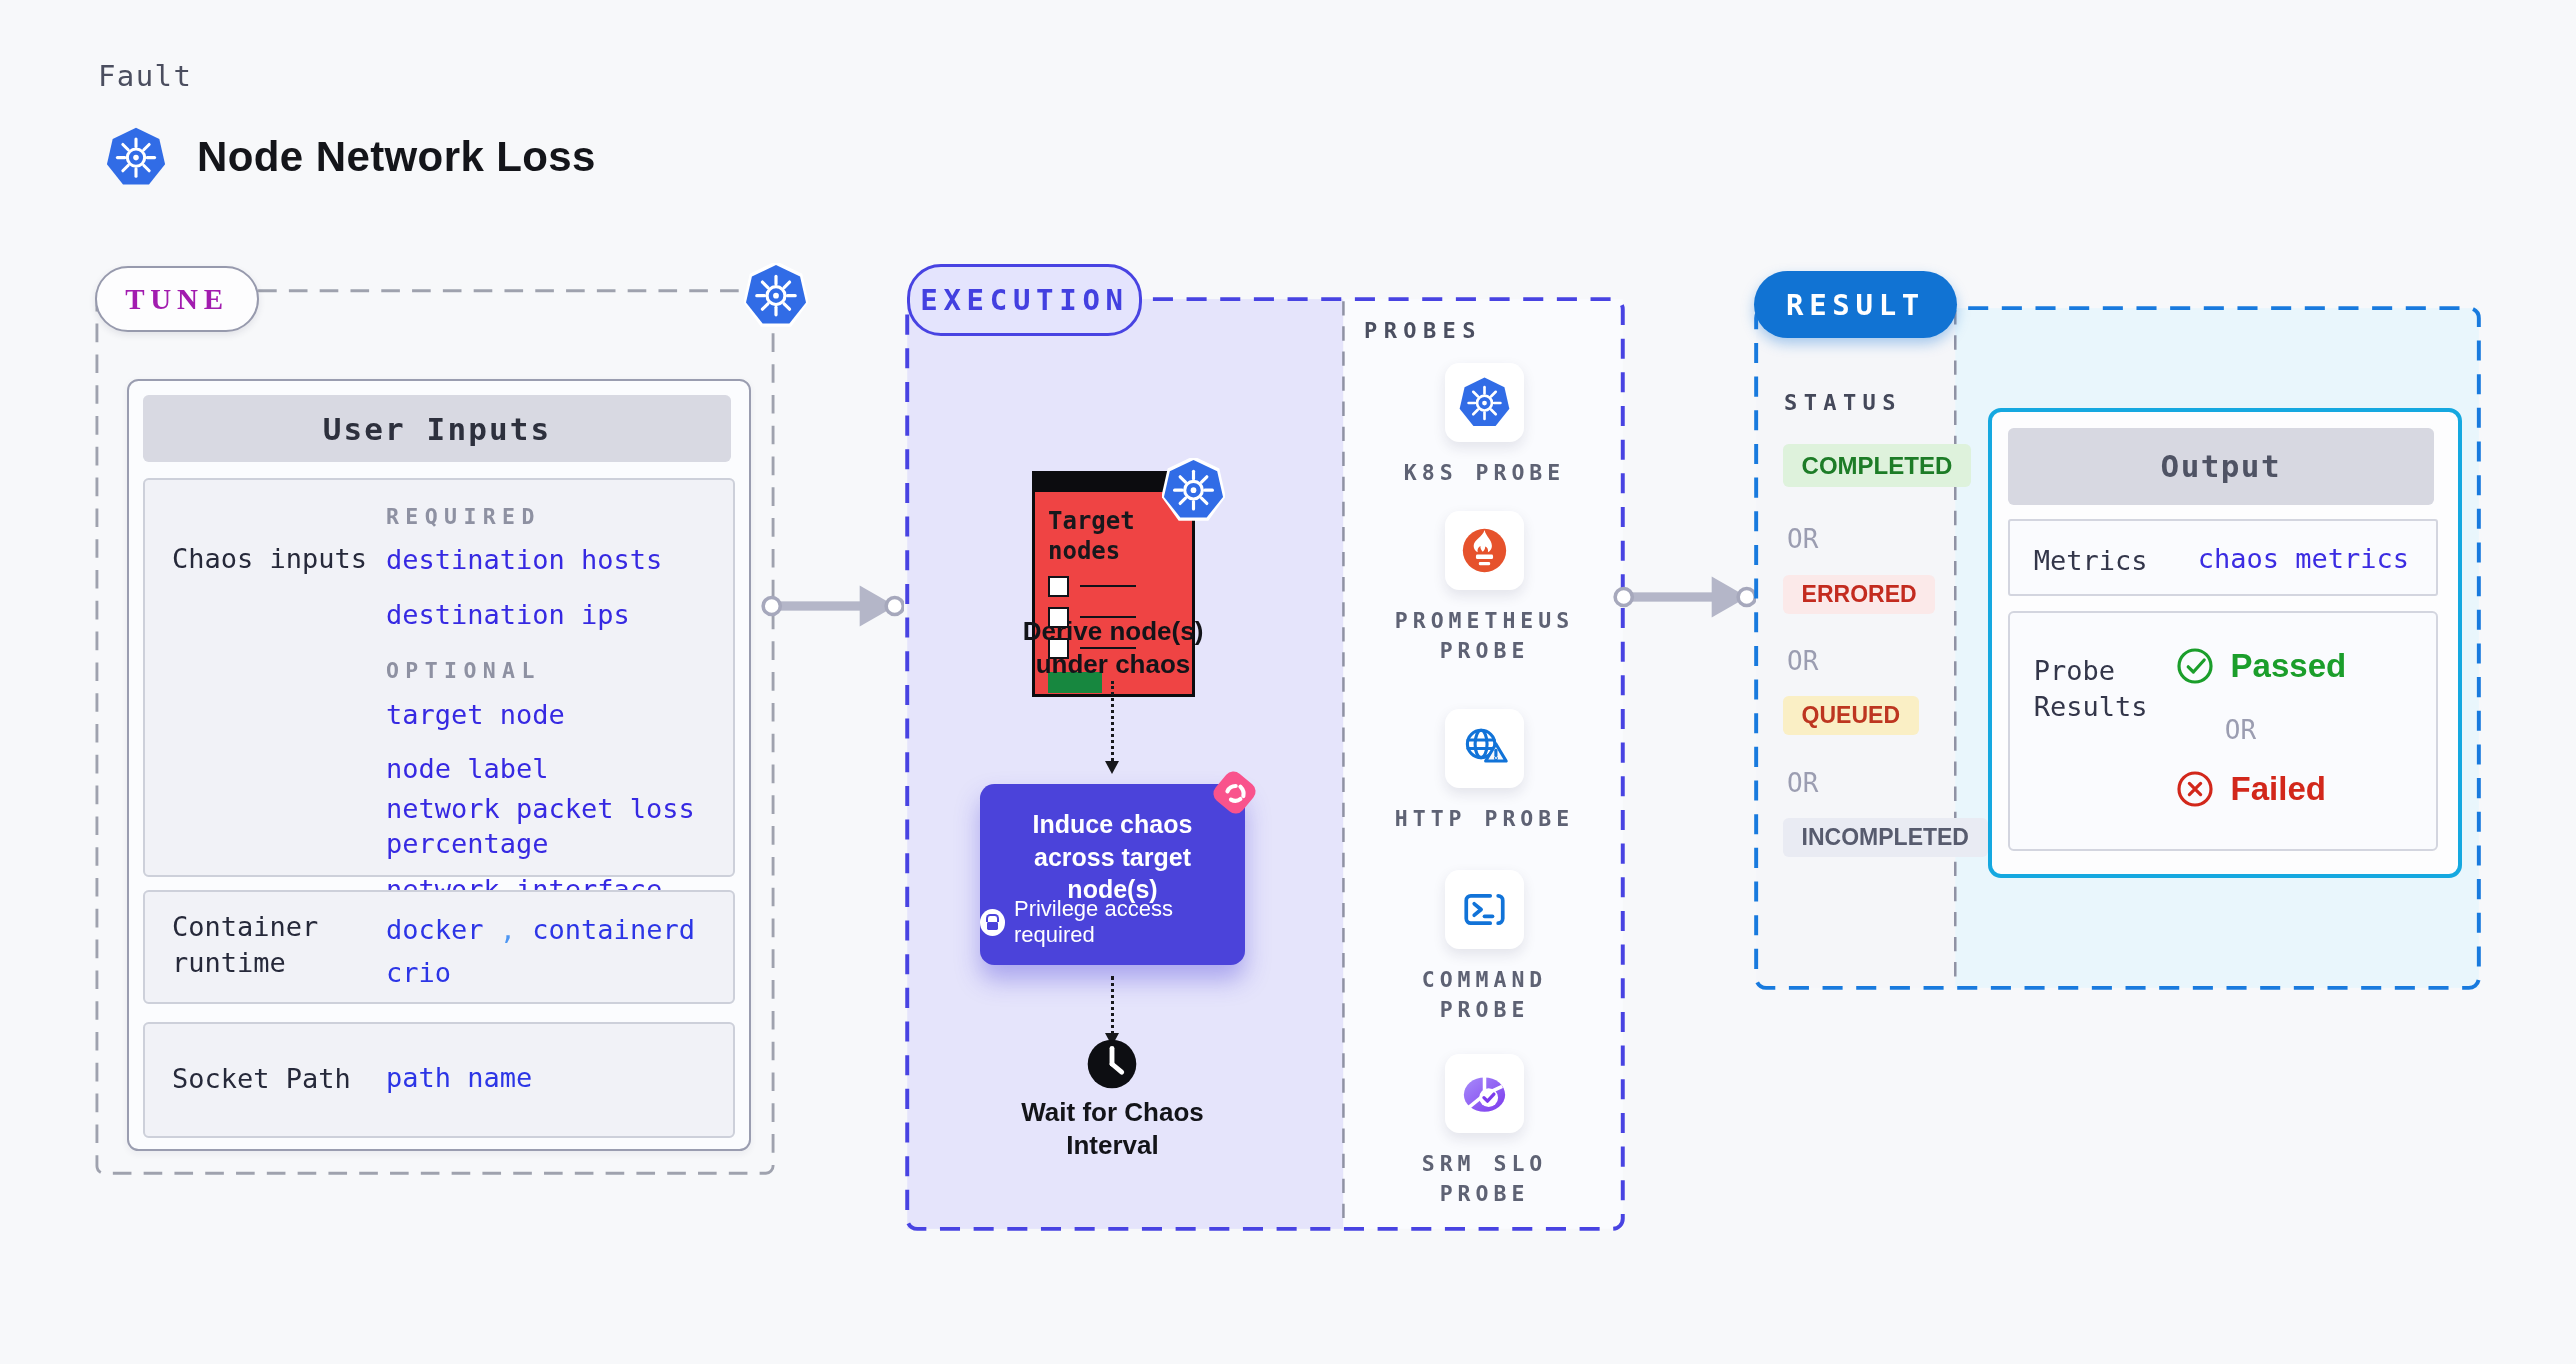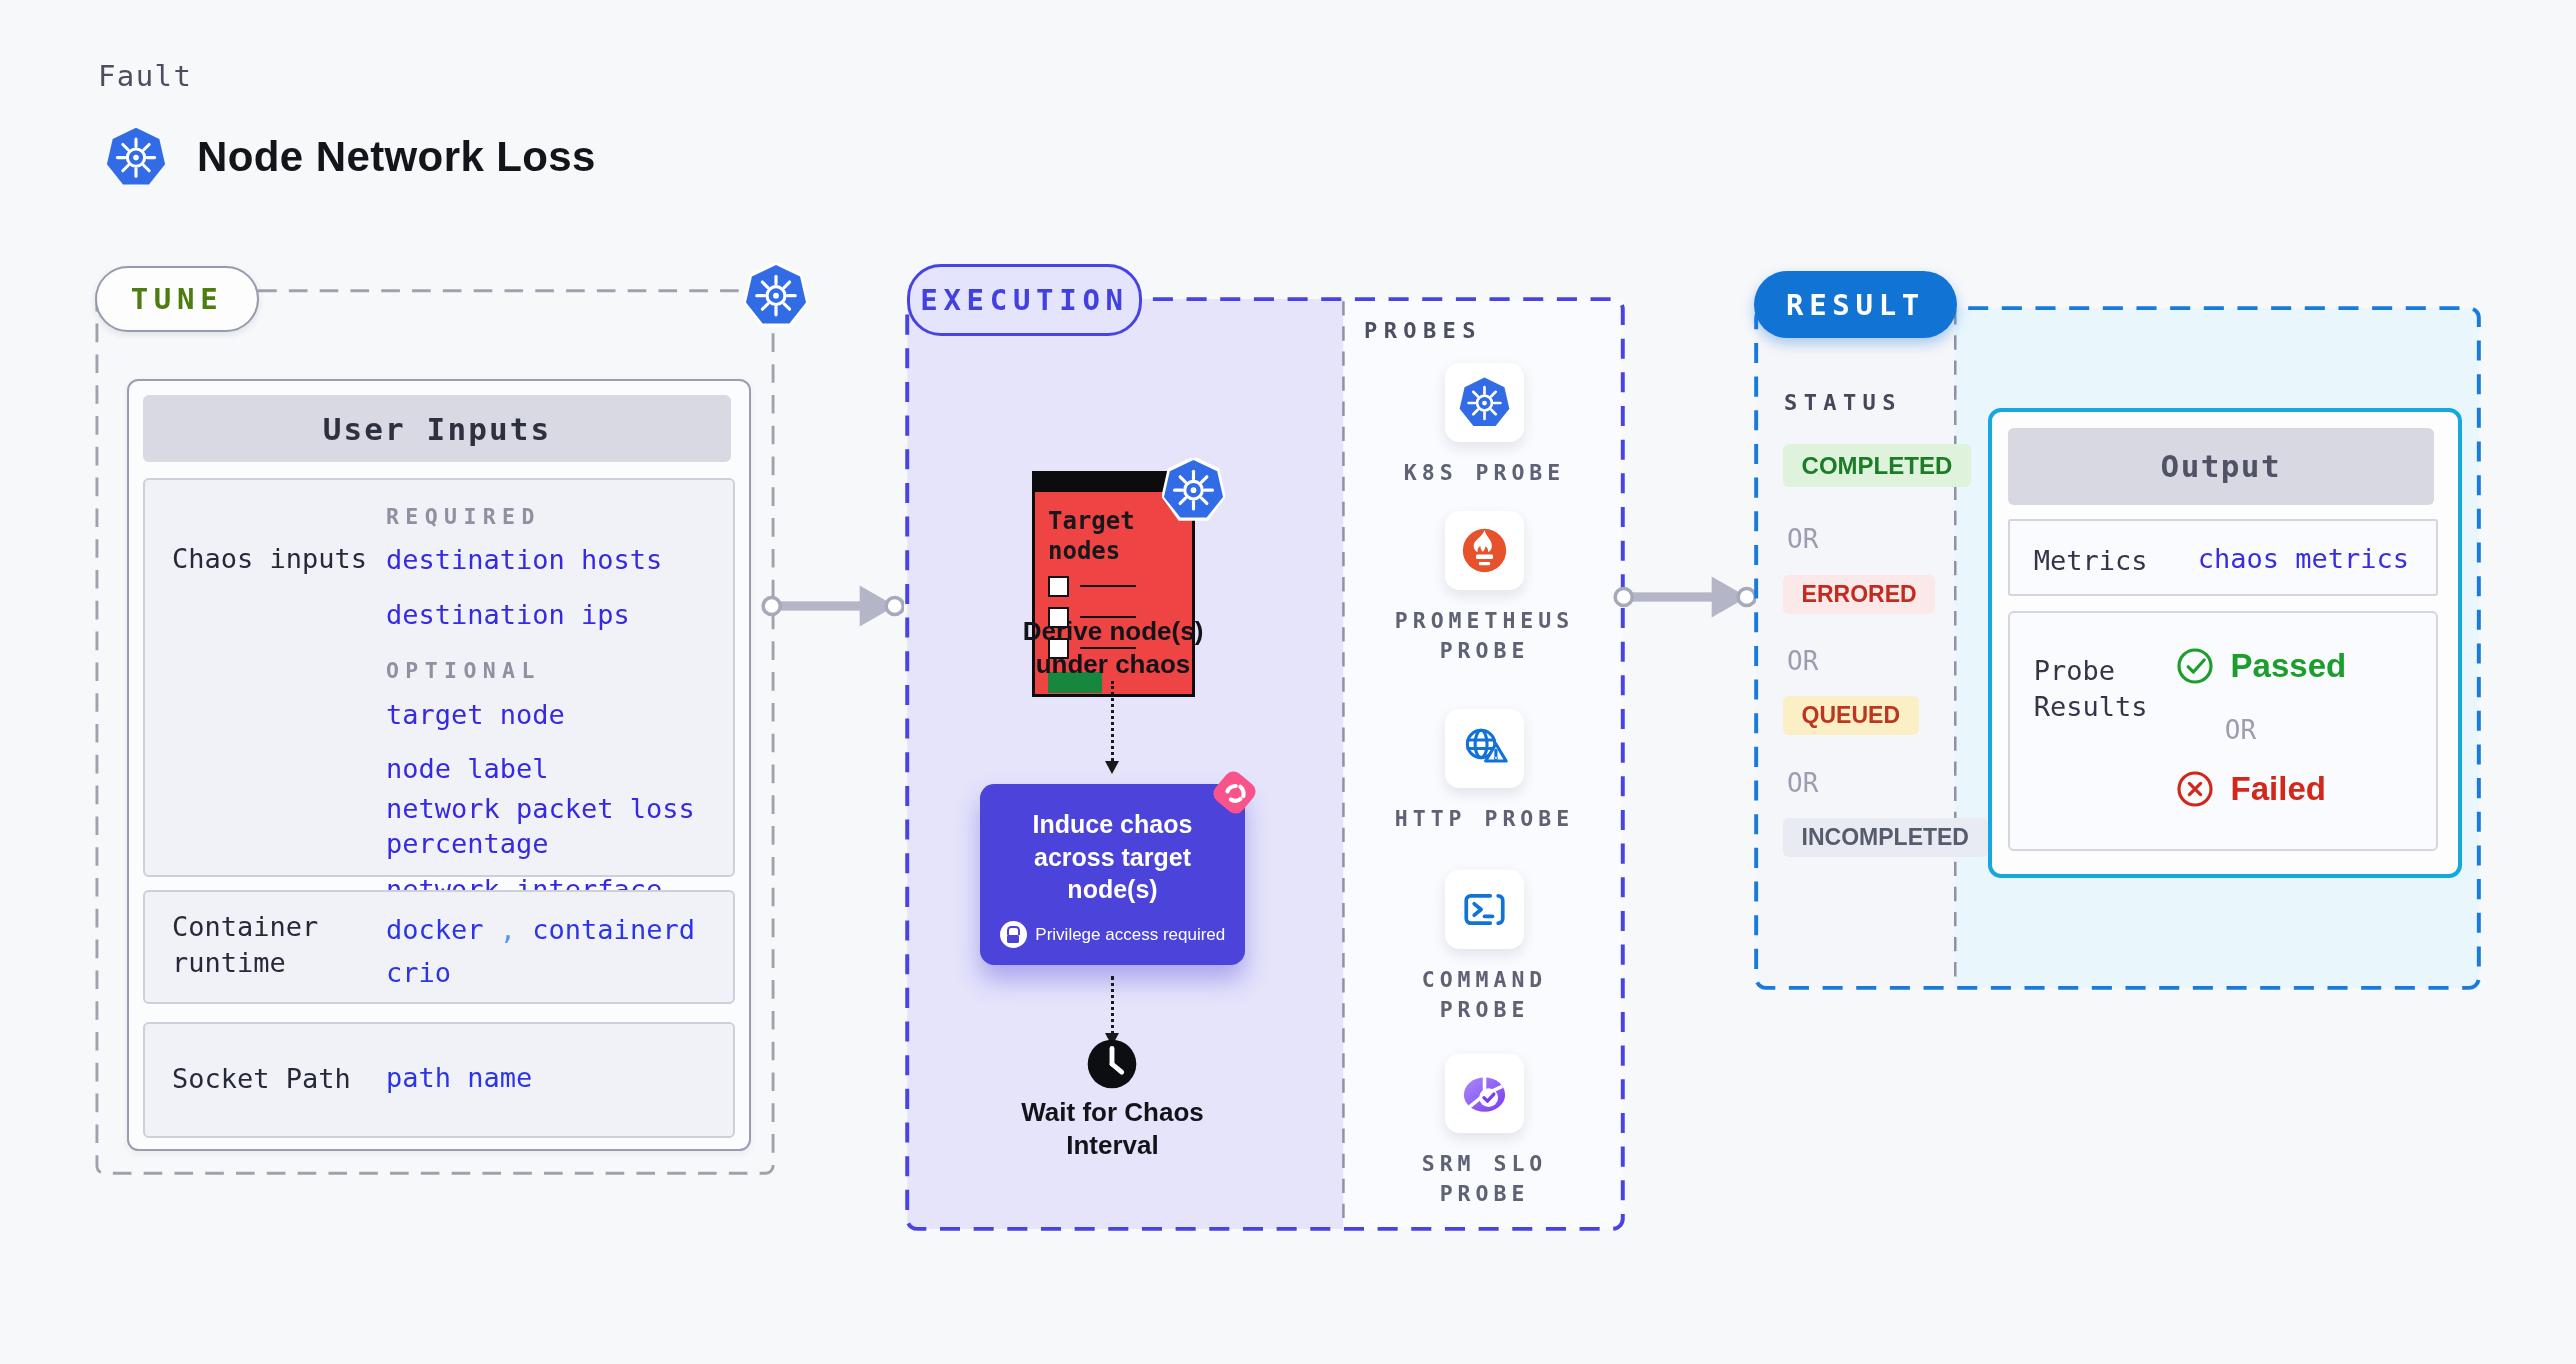--- a/index.html
+++ b/index.html
@@ -9,21 +9,21 @@
   .mono{font-family:"DejaVu Sans Mono",monospace;}
   .sans{font-family:"Liberation Sans","DejaVu Sans",sans-serif;}
 
   
   .eyebrow{left:98px;top:59px;font-size:29px;color:#4b4e5f;letter-spacing:1.4px;}
   .title-row{left:105px;top:126px;display:flex;align-items:center;gap:30px;}
   .title-text{font-size:42px;font-weight:bold;color:#14151a;letter-spacing:0.4px;}
 
   
   .pill{display:flex;align-items:center;justify-content:center;border-radius:34px;font-weight:bold;letter-spacing:5.7px;font-size:29px;}
-  .pill-tune{left:95px;top:266px;width:160px;height:62px;background:#fdfdfe;border:2.9px solid #979aad;color:#4d7c0f;box-shadow:0 2.9px 7.2px rgba(40,40,70,.10);}
+  .pill-tune{left:95px;top:266px;width:160px;height:62px;background:#fdfdfe;border:2.9px solid #979aad;color:#a21caf;box-shadow:0 2.9px 7.2px rgba(40,40,70,.10);font-family:Liberation Serif, serif;}
   .pill-exec{left:907px;top:264px;width:229px;height:66px;background:#e4e4fd;border:3.6px solid #4843e2;color:#4340e0;}
   .pill-result{left:1754px;top:271px;width:203px;height:67px;background:#1173d3;color:#ffffff;box-shadow:0 5.7px 13px rgba(17,115,211,.35);}
 
   
   .ui-card{left:127px;top:379px;width:620px;height:768px;background:#fbfcfe;border:2.9px solid #9a9db0;border-radius:11.5px;box-shadow:0 2.9px 7.2px rgba(40,40,70,.06);}
   .ui-header{left:143px;top:395px;width:588px;height:67px;background:#d8d9e2;border-radius:5.7px;display:flex;align-items:center;justify-content:center;font-size:31px;font-weight:bold;color:#2d303d;letter-spacing:2.1px;}
   .ui-row{background:#f1f2f7;border:2.1px solid #cdd0da;border-radius:5.7px;}
   .row1{left:143px;top:478px;width:588px;height:395px;}
   .row2{left:143px;top:890px;width:588px;height:110px;}
   .row3{left:143px;top:1022px;width:588px;height:112px;}
@@ -51,21 +51,21 @@
   .greenbar{width:54px;height:21.5px;background:#17873f;margin-top:13px;}
   .center-text{text-align:center;font-weight:bold;color:#131419;line-height:1.25;}
   .dotline{border-left:3.6px dotted #17181c;}
   .dot-arrowhead{width:0;height:0;border-left:7.9px solid transparent;border-right:7.9px solid transparent;border-top:13px solid #17181c;}
   .induce-box{left:980px;top:784px;width:265px;height:181px;background:#4b43da;border-radius:14.3px;box-shadow:0 14.3px 24px rgba(75,67,218,.38);}
   .induce-text{position:absolute;left:14.3px;right:14.3px;top:24px;text-align:center;color:#fff;font-size:25px;font-weight:700;line-height:1.3;}
   .priv-row{position:absolute;left:0;right:0;bottom:17px;display:flex;align-items:center;justify-content:center;gap:8.6px;}
   .lock-circle{width:27px;height:27px;border-radius:50%;background:#fff;display:flex;flex-direction:column;align-items:center;justify-content:center;}
   .lock-shackle{width:8.6px;height:6.4px;border:2.1px solid #4b43da;border-bottom:none;border-radius:4.3px 4.3px 0 0;}
   .lock-body{width:11.5px;height:7.9px;background:#4b43da;border-radius:1.4px;}
-  .priv-text{color:#fff;font-size:17px;font-family:"Liberation Sans",sans-serif;}
+  .priv-text{color:#fff;font-size:22px;font-family:"Liberation Sans",sans-serif;}
 
   
   .probes-head{left:1364px;top:318px;font-size:22px;font-weight:bold;color:#4b4f61;letter-spacing:6.4px;}
   .probe-item{position:absolute;left:1341px;width:287px;text-align:center;}
   .probe-card{width:79px;height:79px;background:#ffffff;border-radius:14.3px;box-shadow:0 5.7px 13px rgba(30,34,70,.10);margin:0 auto;display:flex;align-items:center;justify-content:center;}
   .probe-name{margin-top:15.8px;font-size:21.5px;font-weight:bold;color:#5e6274;letter-spacing:5px;line-height:1.4;width:222px;margin-left:auto;margin-right:auto;}
 
   
   .status-head{left:1784px;top:390px;font-size:22px;font-weight:bold;color:#44485a;letter-spacing:6.4px;}
   .badge{position:absolute;left:1783px;border-radius:5.7px;font-weight:bold;font-family:"Liberation Sans",sans-serif;display:inline-flex;align-items:center;padding:0 18.6px;height:43px;font-size:24px;}

